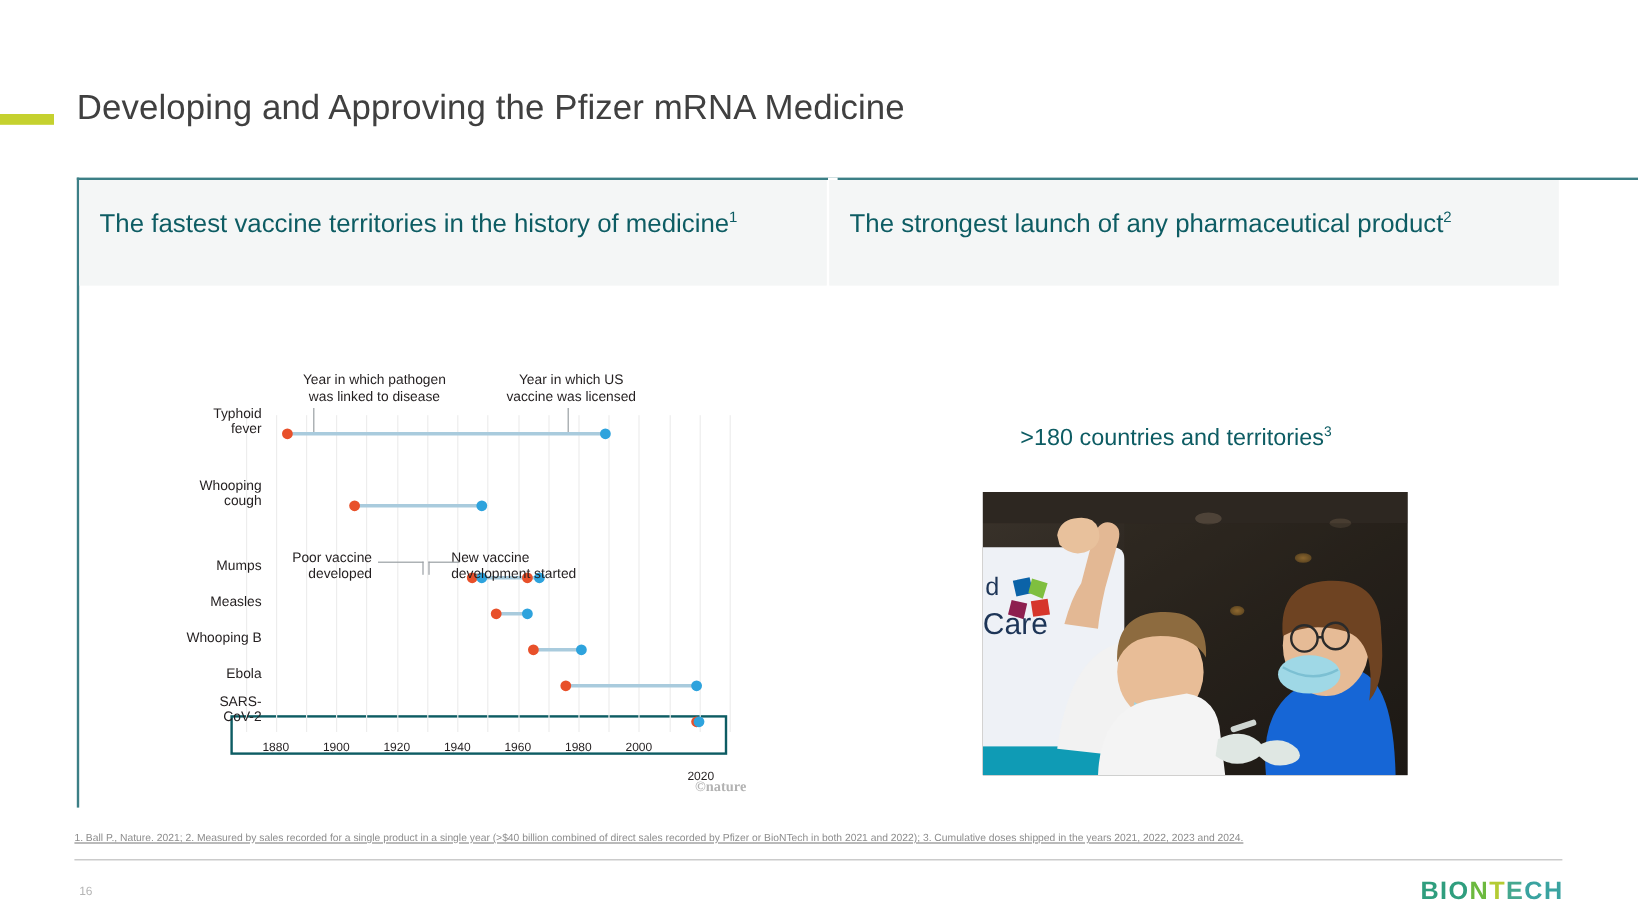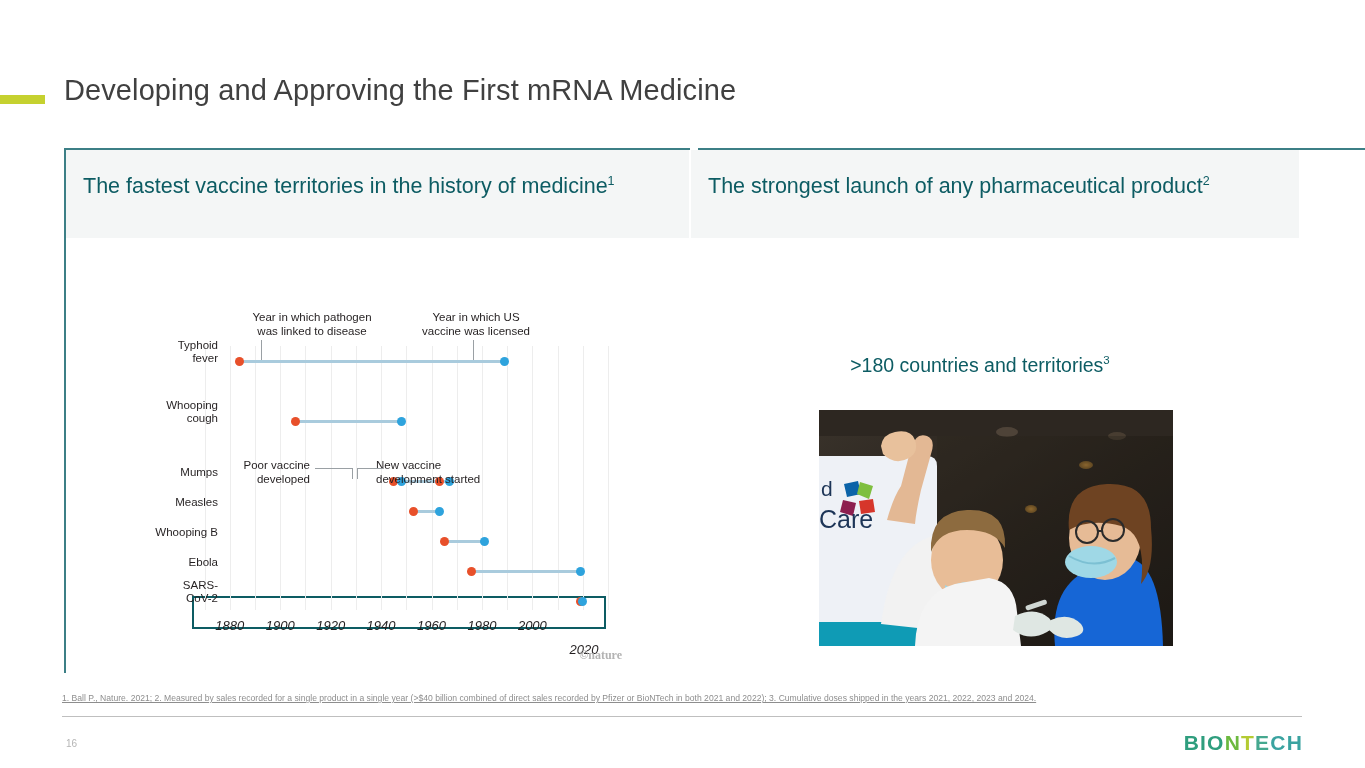--- a/index.html
+++ b/index.html
@@ -103,22 +103,22 @@
   }
 
   .highlight-box {
     position: absolute; left: 42px; top: 250px;
     width: 414px; height: 33px;
     border: 2px solid #0d5c63;
   }
 
   .x-axis { position: absolute; left: 0; top: 318px; width: 460px; height: 20px; }
   .x-tick {
-    position: absolute; font-size: 13px; color: #231f20;
-    transform: translateX(-50%); top: 0; font-style: italic;
+    position: absolute; font-size: 10px; color: #231f20;
+    transform: translateX(-50%); top: 0;
   }
   .nature-credit {
     position: absolute; right: 8px; top: 348px;
     font-size: 12px; color: #b3b3b3; font-family: "Liberation Serif", serif;
     font-weight: bold;
   }
 
   
   .stat-headline {
     position: absolute; left: 780px; top: 265px; width: 400px;
@@ -162,21 +162,21 @@
   .logo .l3 { color: #b4cb33; }
   .logo .l4 { color: #45a88f; }
   .logo .l5 { color: #3aa3a0; }
 </style>
 </head>
 <body>
 
 <div class="slide">
 
   <div class="title-accent"></div>
-  <div class="slide-title">Developing and Approving the First mRNA Medicine</div>
+  <div class="slide-title">Developing and Approving the Pfizer mRNA Medicine</div>
 
   <div class="frame-top">
       <div class="gap"></div>
     </div>
   <div class="frame-left"></div>
 
   <div class="panel-head left">
     <span>The fastest vaccine territories in the history of medicine</span><sup>1</sup>
   </div>
   <div class="panel-head right">

